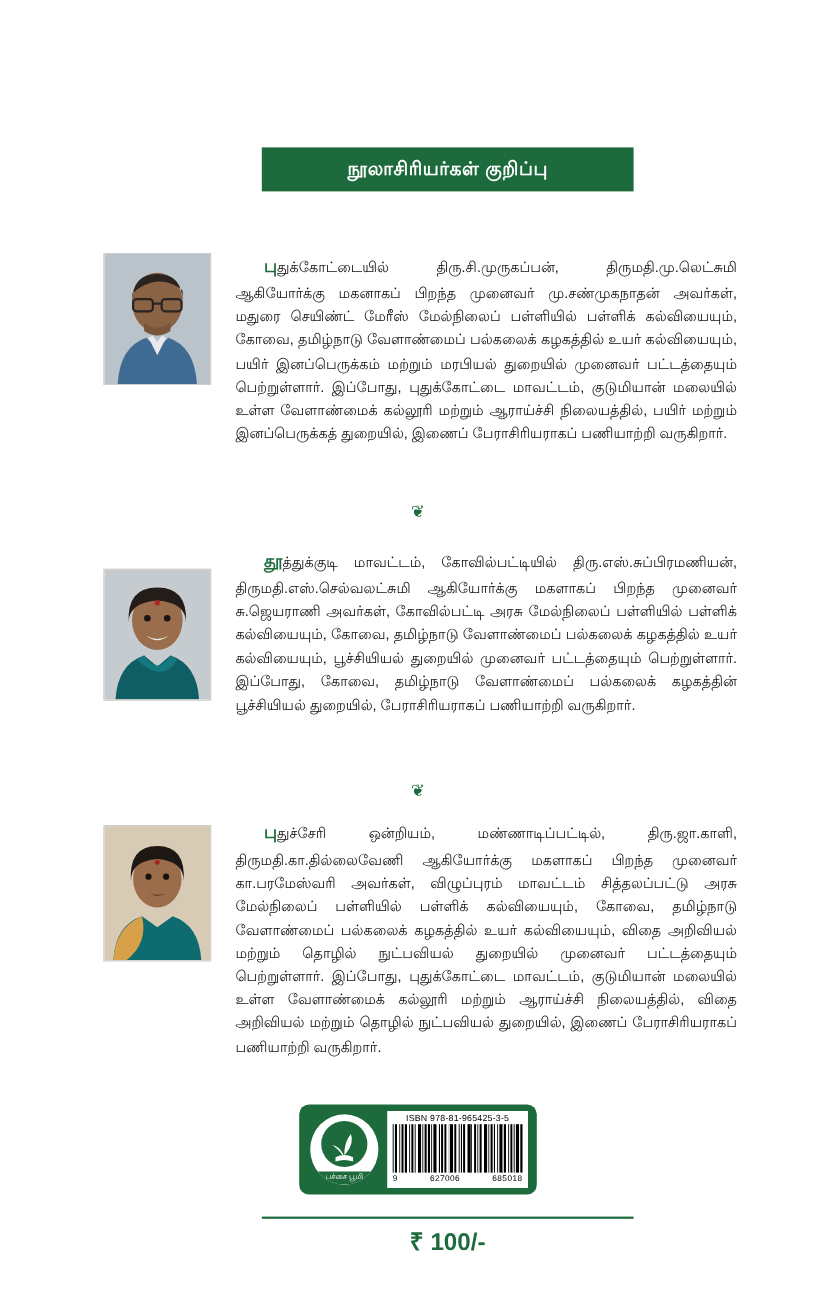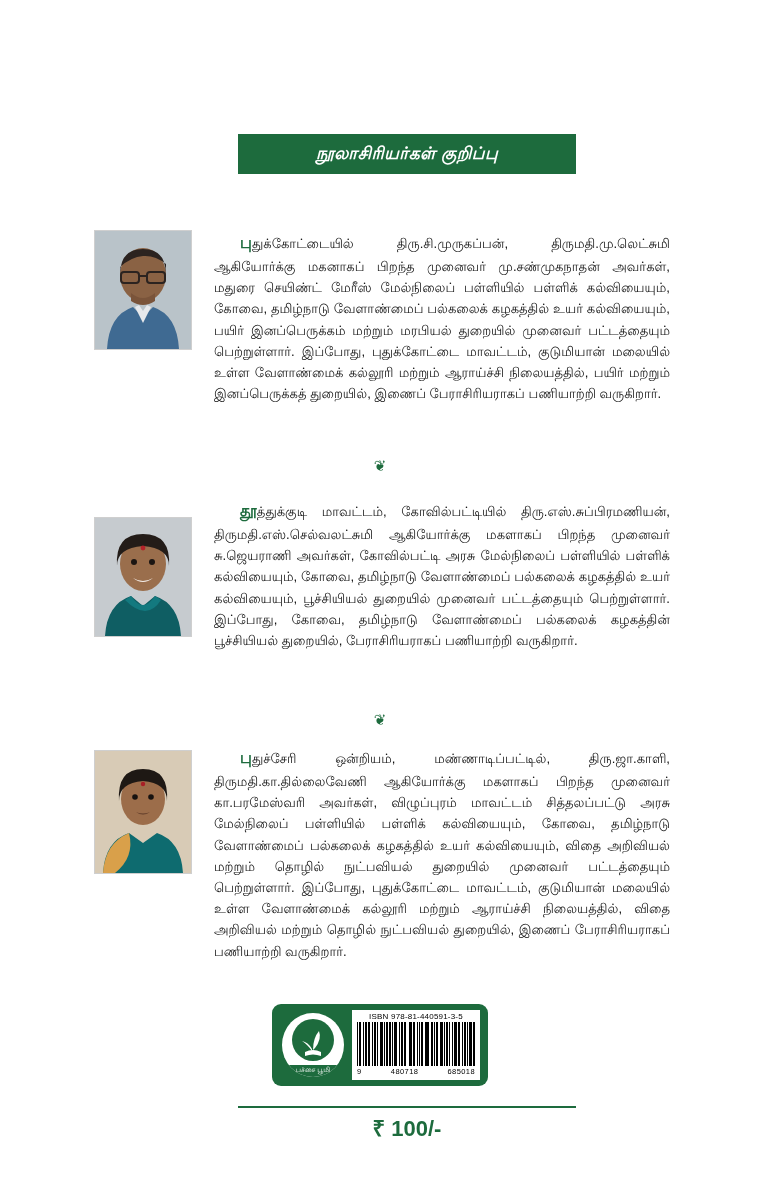--- a/index.html
+++ b/index.html
@@ -33,21 +33,20 @@
     display: flex;
     align-items: center;
     justify-content: center;
   }
   .title-banner .title-text {
     color: #ffffff;
     font-size: 17px;
     font-weight: bold;
     letter-spacing: 0.5px;
     white-space: nowrap;
-    font-style: italic;
   }
 
   
   .bio {
     position: absolute;
     display: block;
   }
   .bio .photo {
     position: absolute;
     left: 0;
@@ -274,21 +273,21 @@
           <circle cx="22" cy="22" r="21" fill="#1d6b3d"></circle>
           <path d="M22 32 Q22 20 28 13 Q31 21 24 30 Z" fill="#ffffff"></path>
           <path d="M21 33 Q16 26 11 23 Q17 24 21 31 Z" fill="#ffffff"></path>
           <path d="M14 34 Q22 30 30 34 L30 38 Q22 35 14 38 Z" fill="#ffffff"></path>
         </svg>
       </span>
       <span class="logo-label">பச்சை பூமி</span>
     </div>
 
     <div class="barcode-card">
-      <div class="isbn-text">ISBN  978-81-440591-3-5</div>
+      <div class="isbn-text">ISBN  978-81-965425-3-5</div>
       <div class="barcode-bars">
         <i style="width:1px"></i>
           <i style="width:1px;background:#fff"></i>
           <i style="width:2px"></i>
           <i style="width:2px;background:#fff"></i>
         <i style="width:1px"></i>
           <i style="width:1px;background:#fff"></i>
           <i style="width:3px"></i>
           <i style="width:1px;background:#fff"></i>
         <i style="width:2px"></i>
@@ -358,21 +357,21 @@
         <i style="width:2px"></i>
           <i style="width:1px;background:#fff"></i>
           <i style="width:1px"></i>
           <i style="width:2px;background:#fff"></i>
         <i style="width:3px"></i>
           <i style="width:1px;background:#fff"></i>
           <i style="width:2px"></i>
       </div>
       <div class="barcode-digits">
         <span>9</span>
-        <span>480718</span>
+        <span>627006</span>
         <span>685018</span>
       </div>
     </div>
   </div>
 
   <div class="price-rule"></div>
   <div class="price">₹ 100/-</div>
 
 </div>
 

